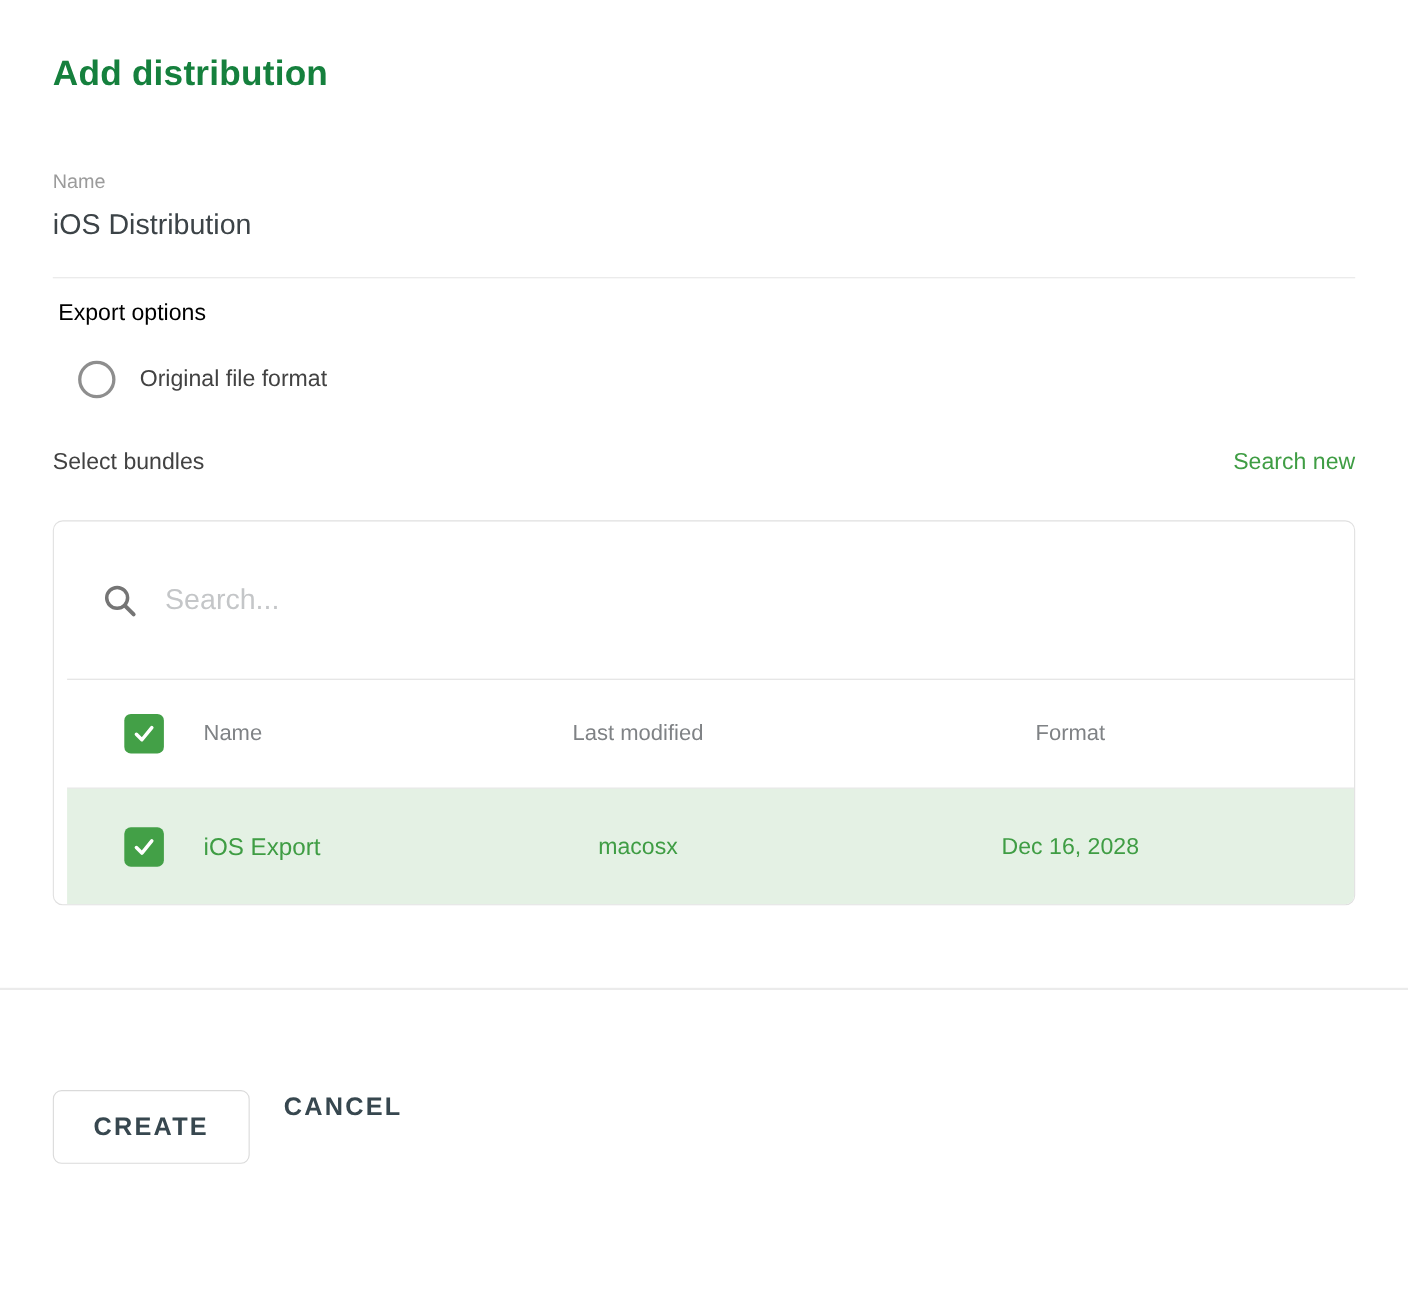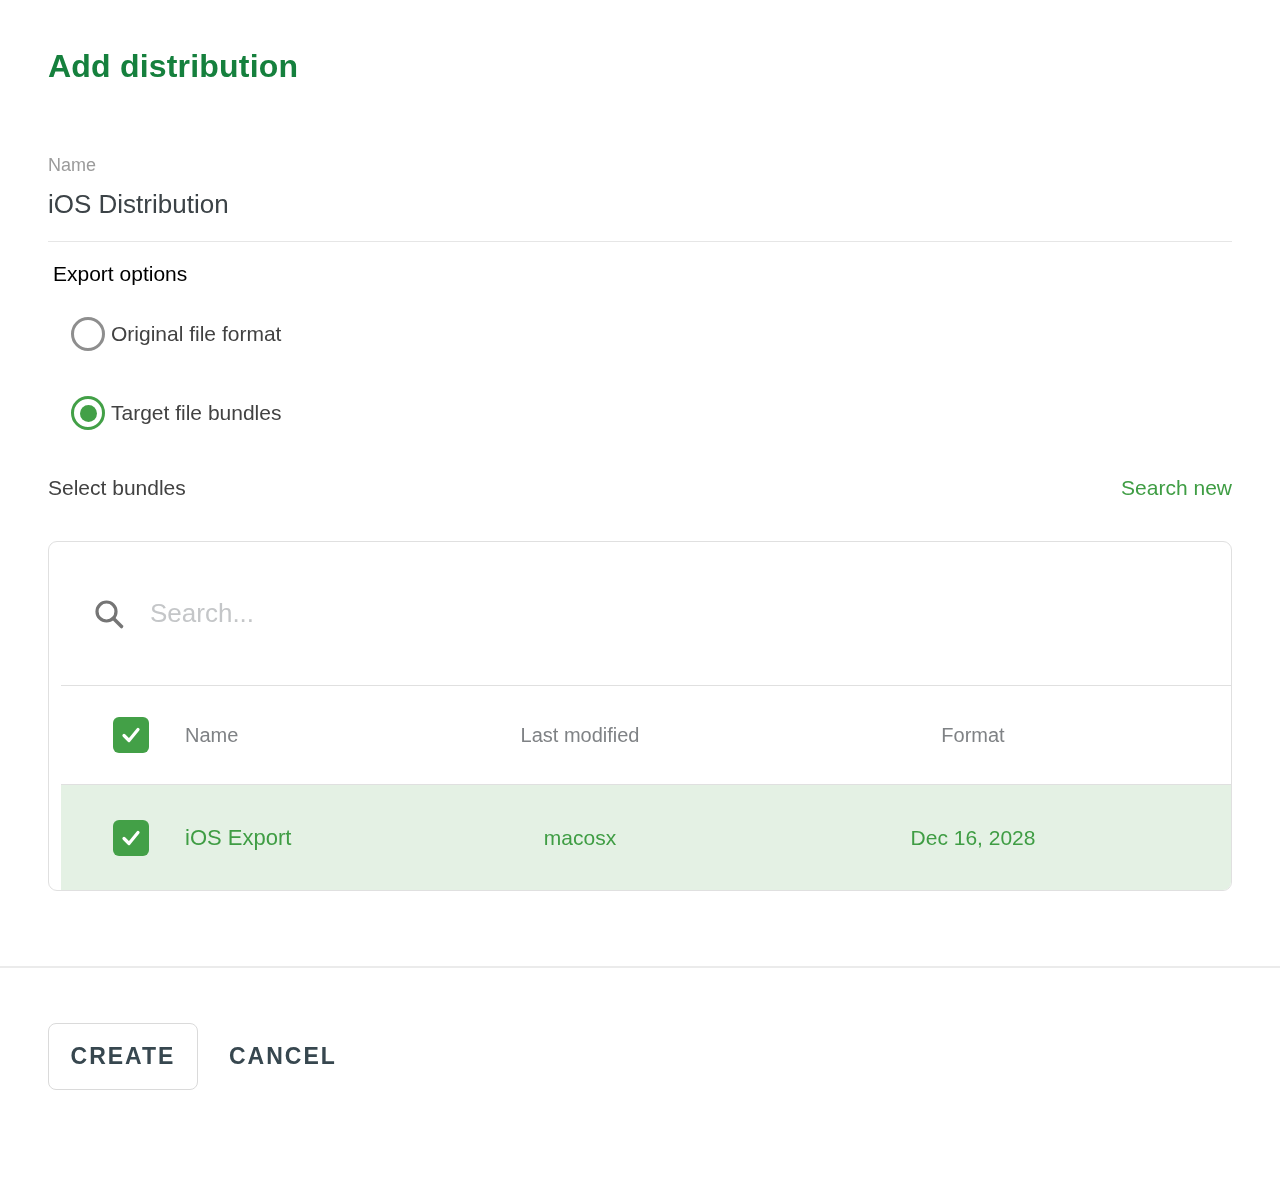--- a/index.html
+++ b/index.html
@@ -23,21 +23,21 @@
   
   .name-field { margin-top: 70px; }
   .field-label {
     font-size: 18px;
     color: #9b9b9b;
   }
   .field-value {
     margin-top: 13px;
     font-size: 26px;
     color: #3c4347;
-    padding-bottom: 21px;
+    padding-bottom: 32px;
     border-bottom: 1px solid #e6e6e6;
   }
 
   
   .section-label {
     margin-top: 20px;
     margin-left: 5px;
     font-size: 21px;
     color: #000000;
   }
@@ -61,21 +61,21 @@
   .radio-circle.selected::after {
     content: "";
     position: absolute;
     left: 50%; top: 50%;
     width: 17px; height: 17px;
     margin: -8.5px 0 0 -8.5px;
     border-radius: 50%;
     background: #43a047;
   }
   .radio-label {
-    margin-left: 6px;
+    margin-left: 22px;
     font-size: 21px;
     color: #424242;
   }
 
   
   .bundles-header {
     margin-top: 46px;
     display: flex;
     justify-content: space-between;
   }
@@ -163,24 +163,25 @@
   .btn {
     font-family: "Liberation Sans", "DejaVu Sans", sans-serif;
     font-size: 23px;
     font-weight: 700;
     letter-spacing: 2px;
     color: #37474f;
     background: #ffffff;
     cursor: pointer;
   }
   .btn-create {
-    width: 150px;
+    width: 179px;
     height: 67px;
     border: 1px solid #dadada;
     border-radius: 8px;
+    margin-top: 36px;
   }
   .btn-cancel {
     border: none;
     margin-left: 31px;
     padding: 0;
   }
 </style>
 </head>
 <body>
 
@@ -193,24 +194,20 @@
     <div class="field-value">iOS Distribution</div>
   </div>
 
   <div class="section-label">Export options</div>
 
   <div class="radio-row first">
     <span class="radio-circle"></span>
     <span class="radio-label">Original file format</span>
   </div>
 
-  <div class="radio-row second">
-    <span class="radio-circle selected"></span>
-    <span class="radio-label">Target file bundles</span>
-  </div>
 
   <div class="bundles-header">
     <span class="bundles-label">Select bundles</span>
     <a class="create-new-link">Search new</a>
   </div>
 
   <div class="panel">
 
     <div class="search-row">
       <svg class="search-icon" width="34" height="34" viewBox="0 0 34 34">

